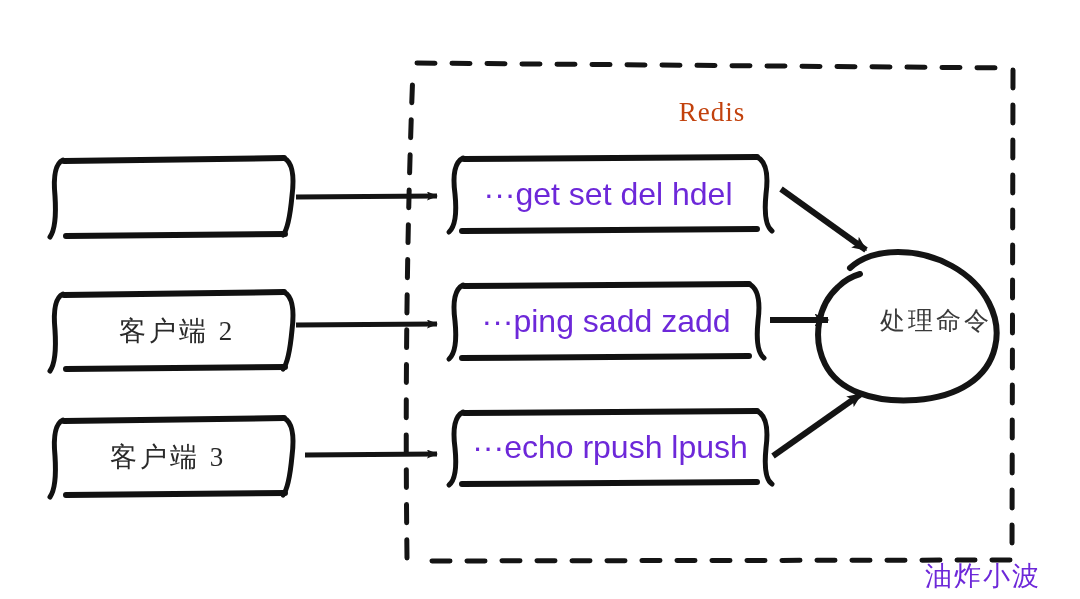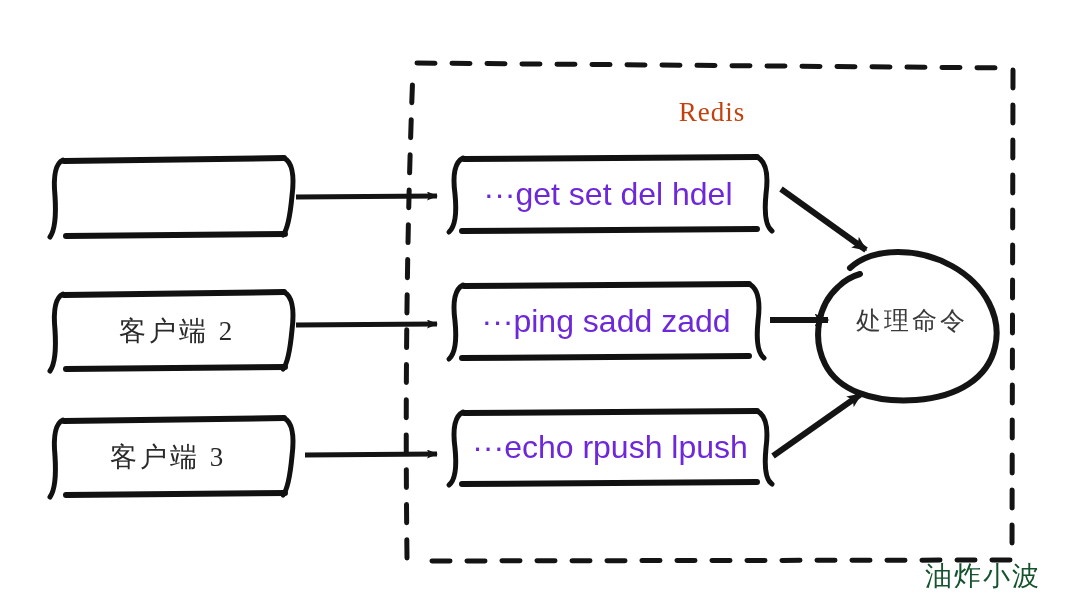--- a/index.html
+++ b/index.html
@@ -42,25 +42,26 @@
     font-family: "Liberation Serif", "DejaVu Serif", serif;
     font-size: 27px;
     color: #c2410c;
     letter-spacing: 1px;
   }
   .blob-label {
     font-family: Liberation Sans, sans-serif;
     font-size: 25px;
     color: #3a3a3a;
     letter-spacing: 3px;
+    margin-left: 24px;
   }
   .watermark {
     font-family: "Liberation Sans", "DejaVu Sans", sans-serif;
     font-size: 27px;
-    color: #14532d;
+    color: #6d28d9;
     letter-spacing: 2px;
   }
   .centered {
     transform: translate(-50%, -50%);
   }
 </style>
 </head>
 <body>
 
 <div id="canvas">

